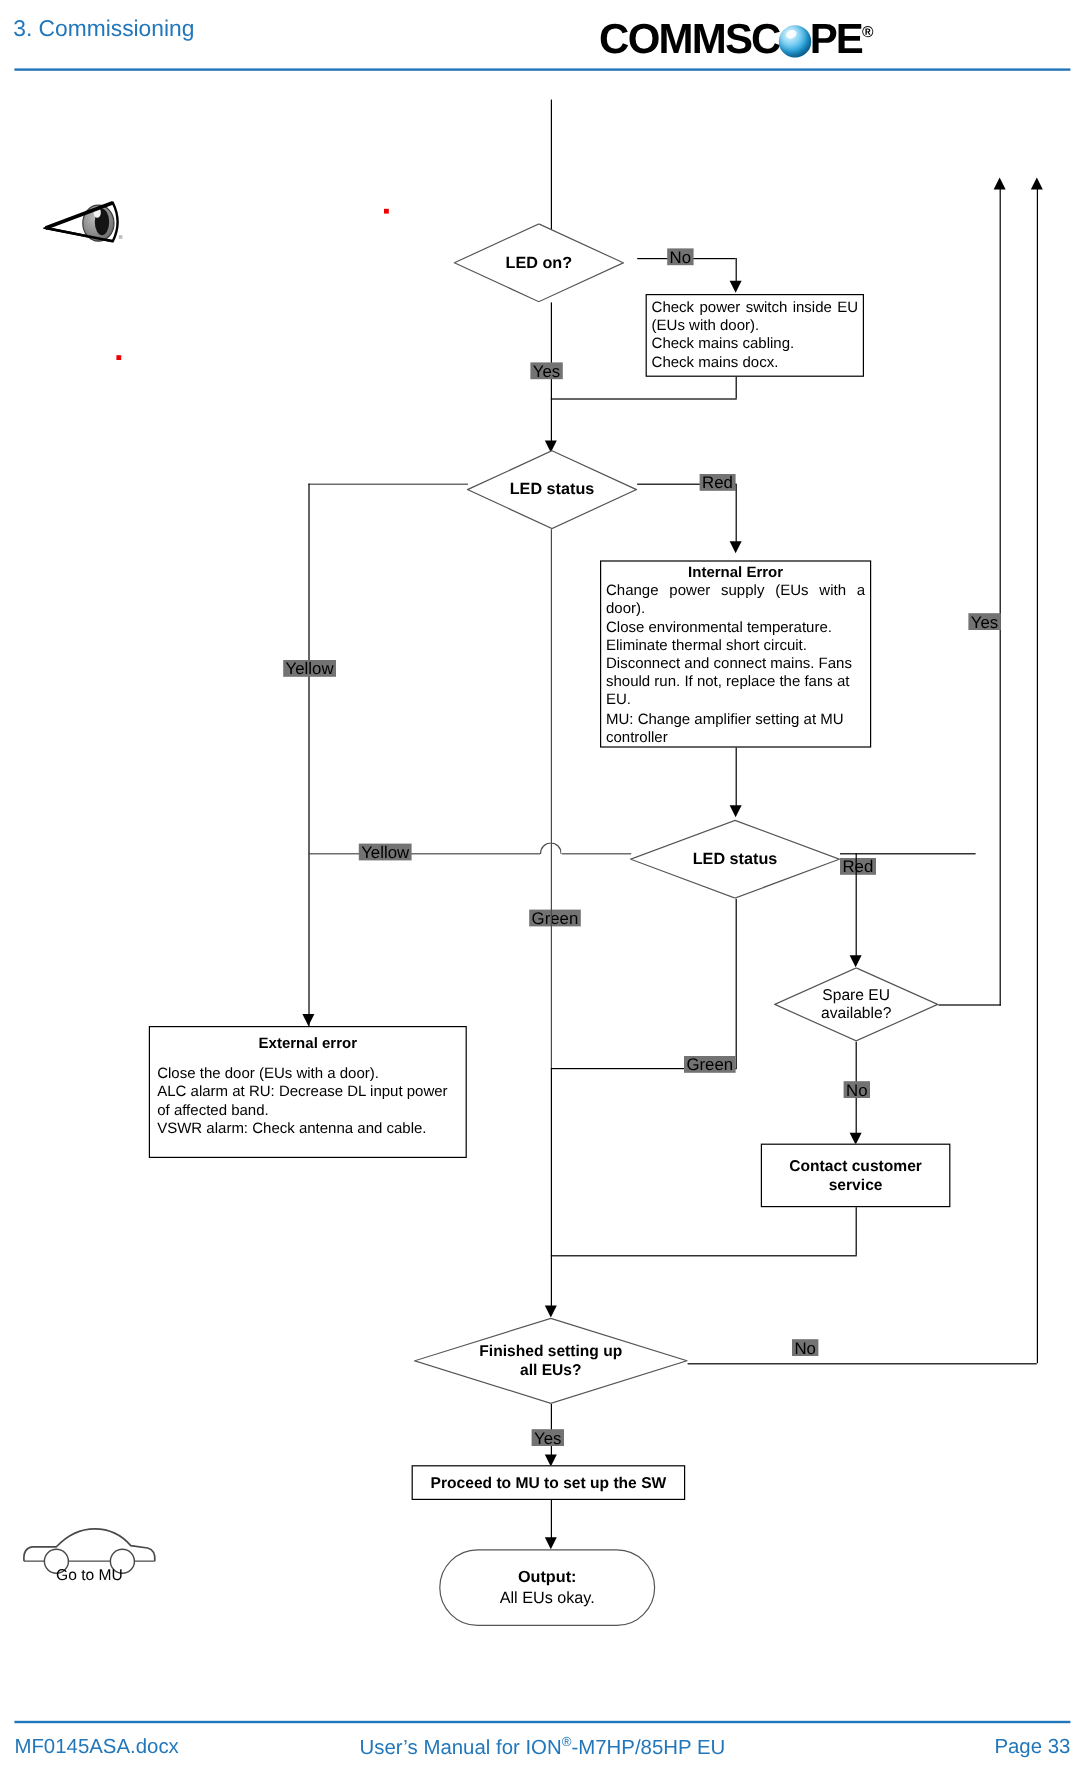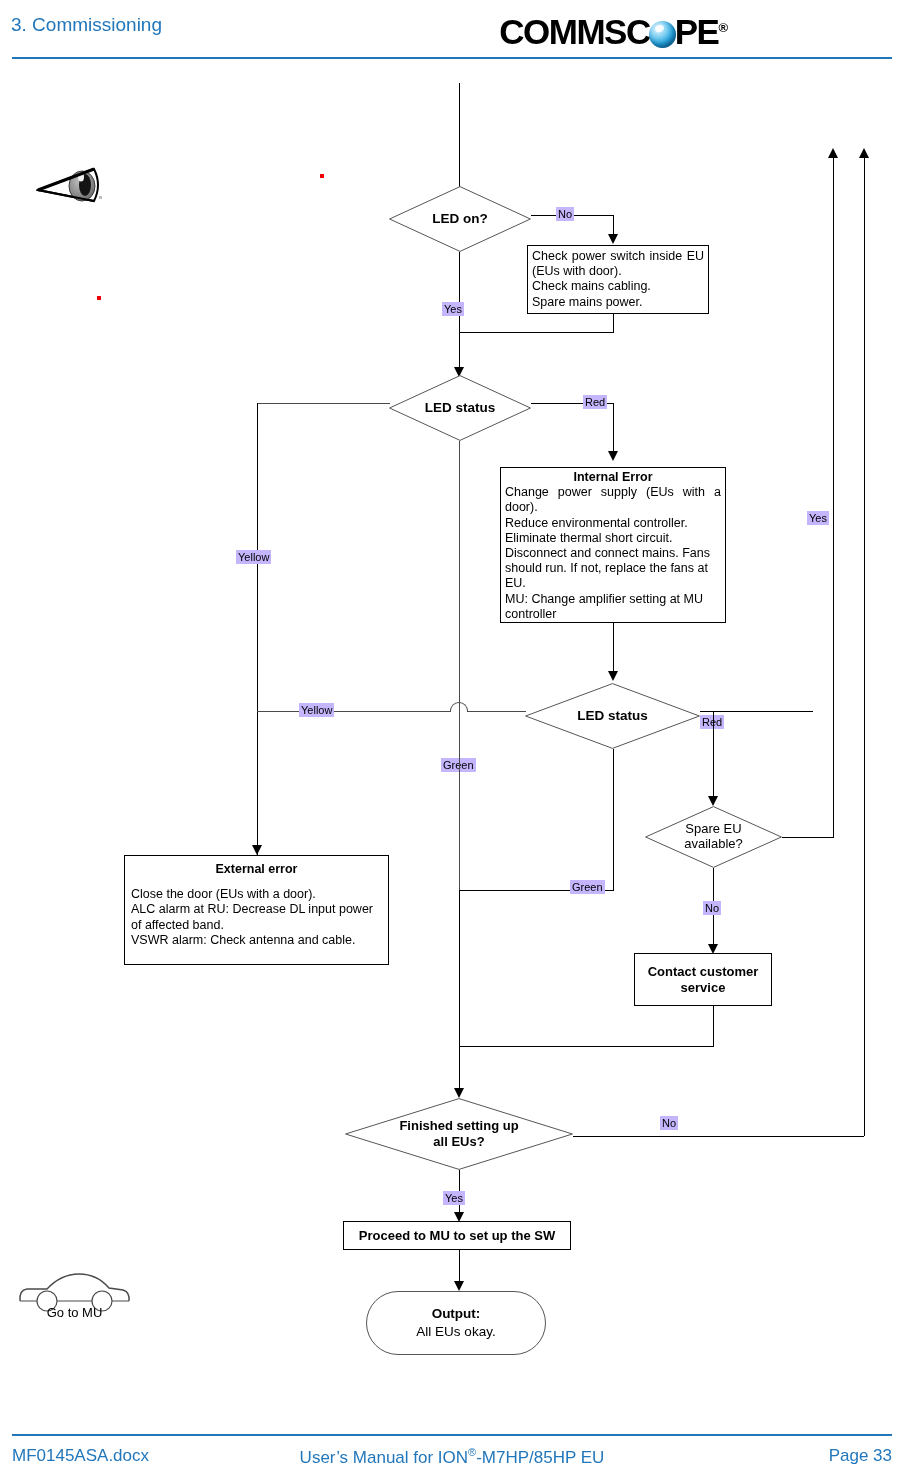--- a/index.html
+++ b/index.html
@@ -175,22 +175,22 @@
     border-top: 10px solid #000000;
   }
   .arw-up {
     border-left: 5px solid transparent;
     border-right: 5px solid transparent;
     border-bottom: 10px solid #000000;
   }
 
   .edge-label {
     position: absolute;
-    font-size: 11px;
-    background: #c4b5fd;
+    font-size: 14px;
+    background: #737373;
     padding: 0 2px;
     white-space: nowrap;
     line-height: 14px;
   }
 
   .hop {
     position: absolute;
     width: 18px; height: 10px;
     border: 1px solid #4a4a4a;
     border-bottom: none;
@@ -251,37 +251,37 @@
     <path d="M3 33 Q2 22 10 21 L30 21 Q44 6 62 6 Q80 6 92 20 L106 22 Q113 24 112 33" fill="none" stroke="#4a4a4a" stroke-width="1.4"></path>
     <line x1="3" y1="33" x2="112" y2="33" stroke="#4a4a4a" stroke-width="1"></line>
     <circle cx="30" cy="33" r="10" fill="#ffffff" stroke="#4a4a4a" stroke-width="1.2"></circle>
     <circle cx="85" cy="33" r="10" fill="#ffffff" stroke="#4a4a4a" stroke-width="1.2"></circle>
   </svg>
   <div class="icon-caption" style="left:17px;top:1305px;width:115px;">Go to MU</div>
 
   <div class="ln ln-v" style="left:459px;top:83px;height:113px;"></div>
   <div class="arw arw-down" style="left:454px;top:194px;"></div>
 
-  <div class="diamond-wrap" style="left:389px;top:186px;width:142px;height:66px;align-items:center;">
+  <div class="diamond-wrap" style="left:378px;top:186px;width:142px;height:66px;align-items:center;">
     <svg class="diamond-shape" viewBox="0 0 142 66" preserveAspectRatio="none">
       <polygon points="71,0.6 141.4,33 71,65.4 0.6,33" fill="#ffffff" stroke="#555555" stroke-width="1"></polygon>
     </svg>
     <div class="diamond-label bold" style="font-size:13.5px;">LED on?</div>
   </div>
 
   <div class="ln ln-h" style="left:531px;top:215px;width:82px;"></div>
   <div class="edge-label" style="left:556px;top:207px;">No</div>
   <div class="ln ln-v" style="left:613px;top:215px;height:21px;"></div>
   <div class="arw arw-down" style="left:608px;top:234px;"></div>
 
-  <div class="txtbox" style="left:527px;top:245px;width:182px;height:69px;padding:3px 4px;">
+  <div class="txtbox" style="left:538px;top:245px;width:182px;height:69px;padding:3px 4px;">
     <span class="just-line" style="display:block;text-align:justify;text-align-last:justify;">Check power switch inside EU</span>
     <span class="just-line">(EUs with door).</span>
     <span class="just-line">Check mains cabling.</span>
-    <span class="just-line">Spare mains power.</span>
+    <span class="just-line">Check mains docx.</span>
   </div>
 
   <div class="ln ln-v" style="left:613px;top:314px;height:18px;"></div>
   <div class="ln ln-h" style="left:459px;top:332px;width:155px;"></div>
 
   <div class="ln ln-v" style="left:459px;top:252px;height:117px;"></div>
   <div class="edge-label" style="left:442px;top:302px;">Yes</div>
   <div class="arw arw-down" style="left:454px;top:367px;"></div>
 
   <div class="diamond-wrap" style="left:389px;top:375px;width:142px;height:66px;">
@@ -297,21 +297,21 @@
   <div class="arw arw-down" style="left:608px;top:451px;"></div>
 
   <div class="ln ln-h ln-thin" style="left:257px;top:403px;width:133px;"></div>
   <div class="ln ln-v" style="left:257px;top:403px;height:458px;"></div>
   <div class="edge-label" style="left:236px;top:550px;">Yellow</div>
 
   <div class="txtbox" style="left:500px;top:467px;width:226px;height:156px;padding:2px 4px;">
     <span class="title">Internal Error</span>
     <span class="just-line" style="display:block;text-align:justify;text-align-last:justify;">Change power supply (EUs with a</span>
     <span class="just-line">door).</span>
-    <span class="just-line">Reduce environmental controller.</span>
+    <span class="just-line">Close environmental temperature.</span>
     <span class="just-line">Eliminate thermal short circuit.</span>
     <span class="just-line">Disconnect and connect mains. Fans</span>
     <span class="just-line">should run. If not, replace the fans at</span>
     <span class="just-line">EU.</span>
     <span class="just-line">MU: Change amplifier setting at MU</span>
     <span class="just-line">controller</span>
   </div>
 
   <div class="ln ln-v" style="left:613px;top:623px;height:50px;"></div>
   <div class="arw arw-down" style="left:608px;top:671px;"></div>
@@ -363,21 +363,21 @@
 
   <div class="ln ln-h" style="left:782px;top:837px;width:52px;"></div>
   <div class="ln ln-v" style="left:833px;top:157px;height:681px;"></div>
   <div class="arw arw-up" style="left:828px;top:148px;"></div>
   <div class="edge-label" style="left:807px;top:511px;">Yes</div>
 
   <div class="ln ln-v" style="left:713px;top:868px;height:78px;"></div>
   <div class="edge-label" style="left:703px;top:901px;">No</div>
   <div class="arw arw-down" style="left:708px;top:944px;"></div>
 
-  <div class="node rect" style="left:634px;top:953px;width:138px;height:53px;">
+  <div class="node rect" style="left:634px;top:953px;width:158px;height:53px;">
     <div class="bold" style="font-size:13px;line-height:16px;">
       <span>Contact customer</span><br>
       <span>service</span>
     </div>
   </div>
 
   <div class="ln ln-v" style="left:713px;top:1006px;height:40px;"></div>
   <div class="ln ln-h" style="left:459px;top:1046px;width:255px;"></div>
 
   <div class="arw arw-down" style="left:454px;top:1088px;"></div>

